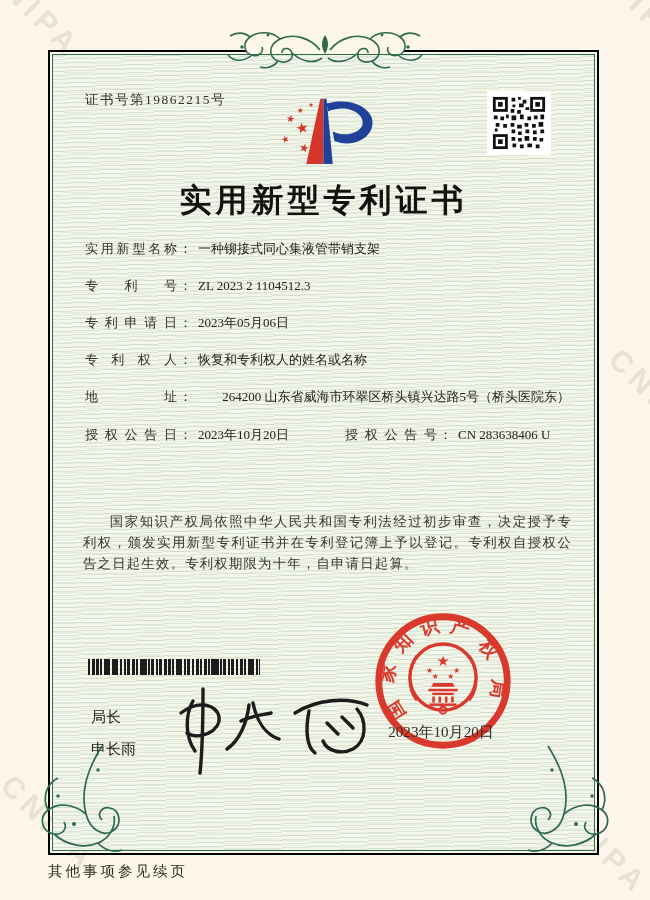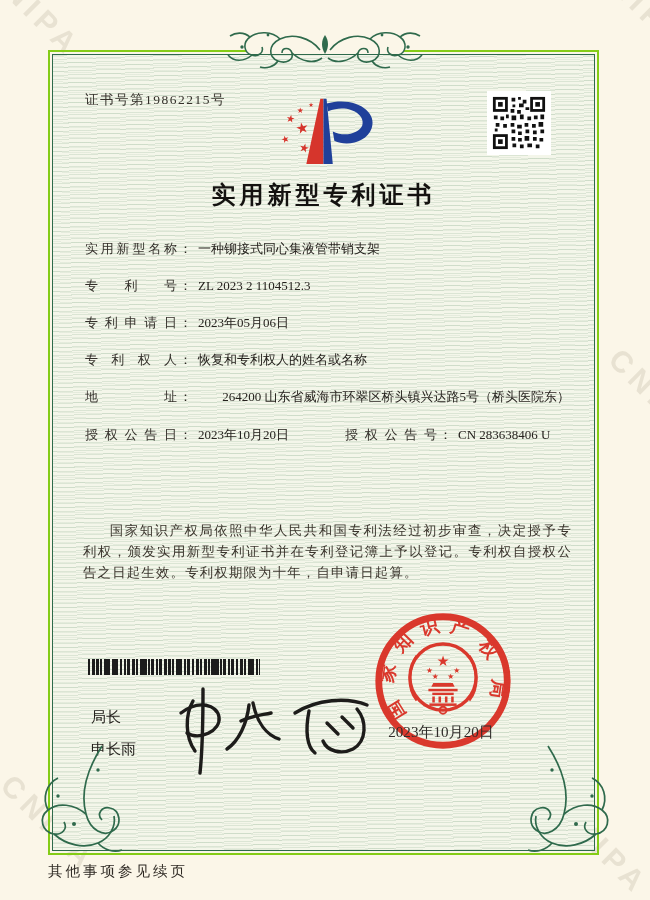--- a/index.html
+++ b/index.html
@@ -18,21 +18,21 @@
     transform:rotate(45deg);white-space:nowrap;pointer-events:none;
   }
   .wm1{left:-28px;top:-8px;}   .wm2{left:158px;top:92px;}
   .wm3{left:578px;top:-14px;}  .wm4{left:382px;top:250px;}
   .wm5{left:596px;top:380px;}  .wm6{left:138px;top:545px;}
   .wm7{left:332px;top:668px;}  .wm8{left:-12px;top:806px;}
   .wm9{left:540px;top:830px;}
   
   .frame-outer{
     position:absolute;left:48px;top:50px;width:551px;height:805px;
-    border:2px solid #84cc16;z-index:1;box-sizing:border-box;
+    border:2px solid #000000;z-index:1;box-sizing:border-box;
   }
   .frame-inner{
     position:absolute;left:2px;top:2px;right:2px;bottom:2px;
     border:1px solid #2e6a4b;
     background-color:#f4f6ea;
     background-image:
       repeating-linear-gradient(178deg, rgba(118,160,124,0.20) 0 1px, rgba(0,0,0,0) 1px 4px),
       repeating-linear-gradient(182deg, rgba(118,160,124,0.12) 0 1px, rgba(0,0,0,0) 1px 5px);
   }
   
@@ -40,37 +40,37 @@
   .orn-top{left:222px;top:27px;width:206px;height:46px;}
   .orn-bl{left:28px;top:740px;width:112px;height:122px;}
   .orn-br{left:510px;top:740px;width:112px;height:122px;transform:scaleX(-1);}
   
   .cert-no{position:absolute;left:32px;top:36px;font-size:13.5px;letter-spacing:1.5px;color:#34302a;}
   .logo{position:absolute;left:202px;top:34px;width:140px;height:88px;}
   .qr-box{position:absolute;left:434px;top:36px;width:64px;height:64px;background:#fff;}
   .qr-box svg{position:absolute;left:5px;top:5px;}
   .title{
     position:absolute;left:0;right:0;top:124px;text-align:center;
-    font-size:24px;font-weight:bold;letter-spacing:4px;color:#141210;margin:0;
+    font-size:32px;font-weight:bold;letter-spacing:4px;color:#141210;margin:0;
   }
   
   .fields{position:absolute;left:32px;right:22px;top:183px;font-size:13px;line-height:21px;}
   .frow{margin-bottom:16px;white-space:nowrap;}
   .flabel{
     display:inline-block;width:92px;vertical-align:top;
     text-align:justify;text-align-last:justify;color:#332f2a;
   }
   .fcolon{display:inline-block;margin:0 6px 0 2px;vertical-align:top;}
   .fvalue{display:inline-block;vertical-align:top;color:#25211d;}
   .fvalue-wrap{white-space:normal;width:396px;line-height:22px;text-align:center;}
   .frow-double{display:flex;}
   .pair2{margin-left:56px;}
   
   .paras{position:absolute;left:30px;right:22px;top:456px;
-    font-size:13.4px;line-height:21px;letter-spacing:1.2px;color:#3a342c;text-align:justify;margin-top:9px;}
+    font-size:13.4px;line-height:21px;letter-spacing:1.2px;color:#3a342c;text-align:justify;}
   .paras p{margin:0 0 2px 0;text-indent:2em;}
   
   .barcode{
     position:absolute;left:35px;top:604px;width:172px;height:16px;
     background-image:
       repeating-linear-gradient(90deg,#1c1c1c 0 1.5px,rgba(0,0,0,0) 1.5px 4px),
       repeating-linear-gradient(90deg,#1c1c1c 0 2px,rgba(0,0,0,0) 2px 9px),
       repeating-linear-gradient(90deg,#1c1c1c 0 1px,rgba(0,0,0,0) 1px 6.5px);
   }
   

